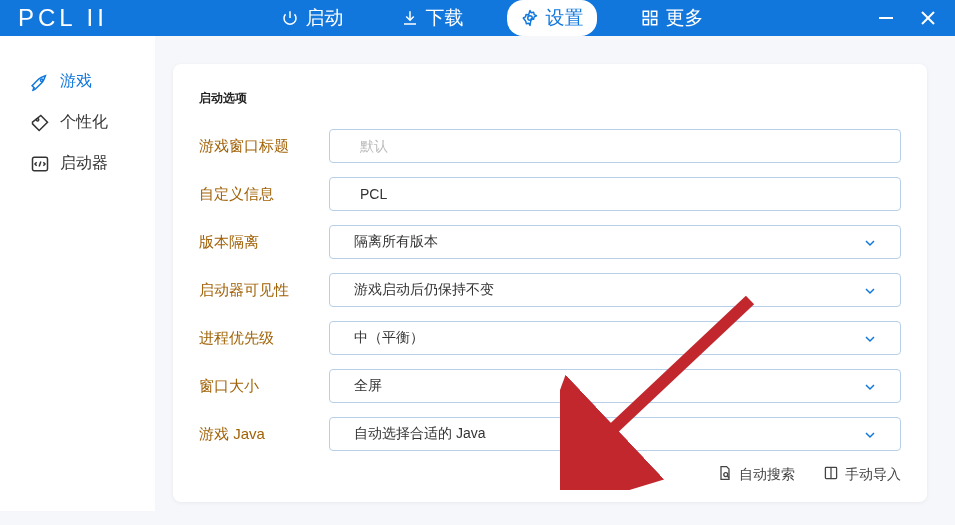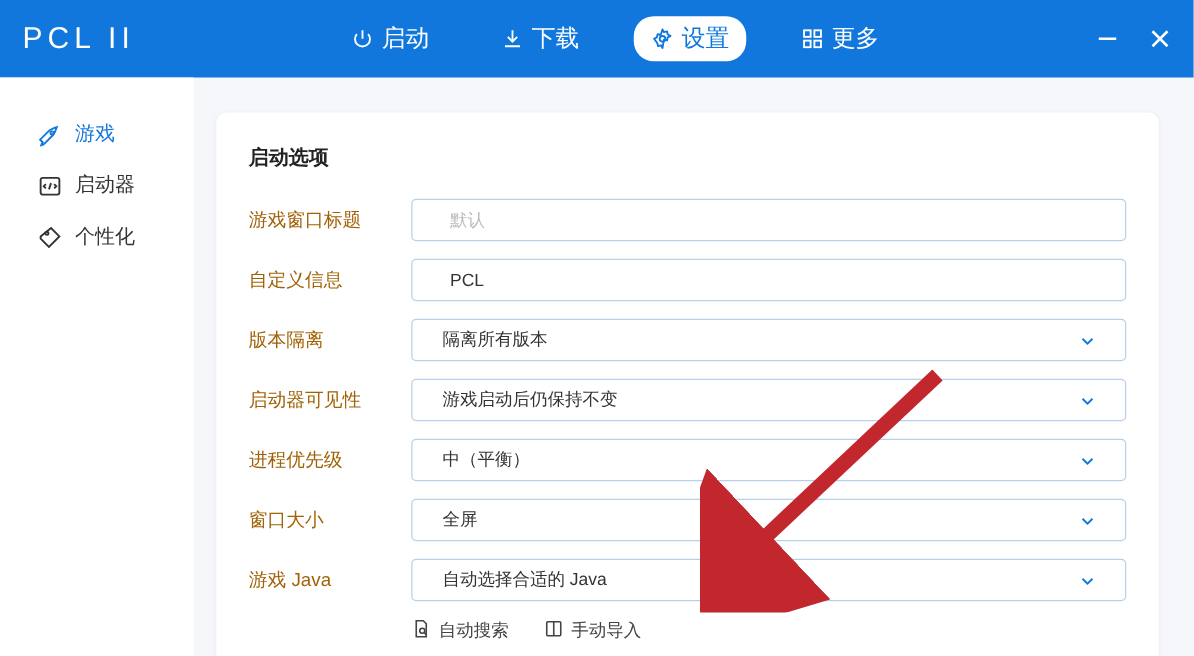--- a/index.html
+++ b/index.html
@@ -4,21 +4,21 @@
 <style>
 * { margin: 0; padding: 0; box-sizing: border-box; }
 body {
   width: 955px; height: 525px;
   font-family: "Microsoft YaHei", "PingFang SC", sans-serif;
   background: #f5f7fa;
   overflow: hidden;
   position: relative;
 }
 .titlebar {
-  height: 62px;
+  height: 36px;
   background: #1177dd;
   display: flex;
   align-items: center;
   padding: 0 18px;
   color: #ffffff;
 }
 .logo {
   font-size: 24px;
   font-weight: 300;
   letter-spacing: 4px;
@@ -78,21 +78,21 @@
   flex: 1;
   padding: 28px 28px 0 18px;
 }
 .card {
   background: #ffffff;
   border-radius: 8px;
   padding: 26px 26px 18px 26px;
   box-shadow: 0 1px 4px rgba(0,0,0,0.06);
 }
 .card-title {
-  font-size: 16px;
+  font-size: 12px;
   font-weight: 600;
   color: #222;
   margin-bottom: 22px;
 }
 .row {
   display: flex;
   align-items: center;
   margin-bottom: 14px;
 }
 .row-label {
@@ -130,20 +130,21 @@
 }
 .chev {
   width: 12px; height: 12px;
   color: #1177dd;
 }
 .actions {
   display: flex;
   gap: 28px;
   margin-left: 130px;
   margin-top: 0;
+  justify-content: flex-end;
 }
 .action-btn {
   display: flex;
   align-items: center;
   gap: 6px;
   font-size: 14px;
   color: #444;
   cursor: pointer;
 }
 
@@ -222,36 +223,36 @@
         <svg viewBox="0 0 24 24" width="20" height="20" fill="none" stroke="#1177dd" stroke-width="1.8">
             <path d="M5 19c-1 1-1.5 3-1.5 3s2-0.5 3-1.5l8-8c2-2 4-8 4-8s-6 2-8 4l-8 8z"></path>
             <circle cx="14" cy="10" r="1.5"></circle>
           </svg>
       </span>
       <span>游戏</span>
     </div>
     <div class="side-item">
       <span class="side-icon">
         <svg viewBox="0 0 24 24" width="20" height="20" fill="none" stroke="#333" stroke-width="1.8">
+            <path d="M3 11l10-8 8 8-10 10-8-8z"></path>
+            <circle cx="9" cy="8" r="1.5"></circle>
+          </svg>
+      </span>
+      <span>个性化</span>
+    </div>
+    <div class="side-item">
+      <span class="side-icon">
+        <svg viewBox="0 0 24 24" width="20" height="20" fill="none" stroke="#333" stroke-width="1.8">
             <rect x="3" y="4" width="18" height="16" rx="2"></rect>
             <path d="M8 10l-2 2 2 2"></path>
             <path d="M16 10l2 2-2 2"></path>
             <path d="M13 9l-2 6"></path>
           </svg>
       </span>
       <span>启动器</span>
-    </div>
-    <div class="side-item">
-      <span class="side-icon">
-        <svg viewBox="0 0 24 24" width="20" height="20" fill="none" stroke="#333" stroke-width="1.8">
-            <path d="M3 11l10-8 8 8-10 10-8-8z"></path>
-            <circle cx="9" cy="8" r="1.5"></circle>
-          </svg>
-      </span>
-      <span>个性化</span>
     </div>
   </div>
 
   <div class="content">
     <div class="card">
       <div class="card-title">启动选项</div>
 
       <div class="row">
         <div class="row-label">游戏窗口标题</div>
         <input class="row-input" placeholder="默认" style="">

